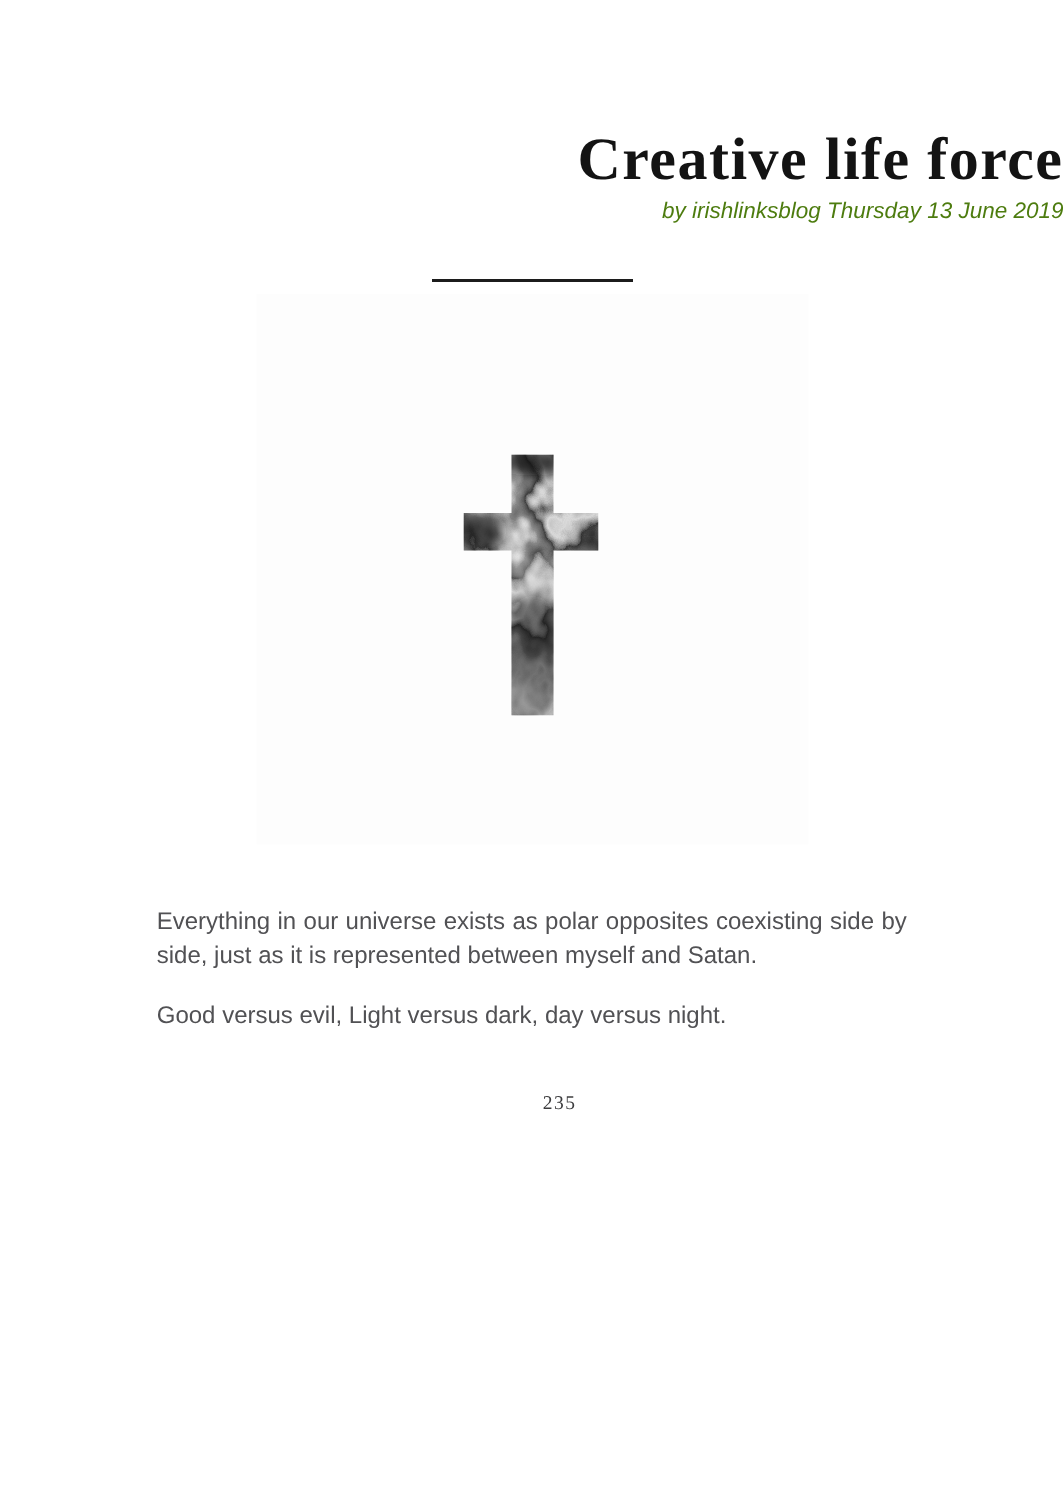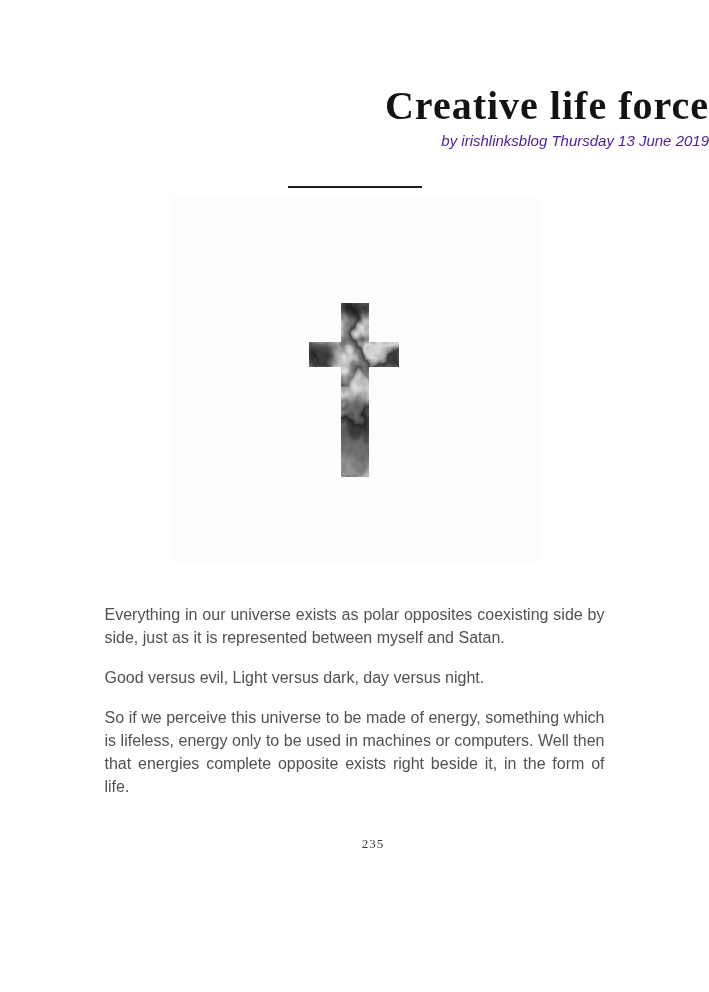--- a/index.html
+++ b/index.html
@@ -22,21 +22,21 @@
     line-height: 44px;
     letter-spacing: 1px;
     color: #131313;
   }
   .byline {
     margin: 3px 0 0 0;
     font-family: "Liberation Sans", sans-serif;
     font-style: italic;
     font-size: 15px;
     line-height: 19px;
-    color: #4c1d95;
+    color: #4d7c0f;
   }
   .divider {
     width: 134px;
     border: none;
     border-top: 2px solid #1c1c1c;
     margin: 36px auto 0 auto;
   }
   .figure-card {
     width: 368px;
     height: 367px;
@@ -105,20 +105,19 @@
         <ellipse cx="190" cy="192" rx="15" ry="17" fill="#d9d9d9" opacity="0.55" filter="url(#softBlur)"></ellipse>
         <ellipse cx="184" cy="243" rx="22" ry="42" fill="#0c0c0c" opacity="0.55" filter="url(#softBlur)"></ellipse>
         <ellipse cx="176" cy="272" rx="14" ry="12" fill="#cccccc" opacity="0.4" filter="url(#softBlur)"></ellipse>
       </g>
     </svg>
   </figure>
 
   <main class="article">
     <p>Everything in our universe exists as polar opposites coexisting side by side, just as it is represented between myself and Satan.</p>
     <p>Good versus evil, Light versus dark, day versus night.</p>
-    <p>So if we perceive this universe to be made of energy, something which is lifeless, energy only to be used in machines or computers. Well then that energies complete opposite exists right beside it, in the form of life.</p>
   </main>
 
   <footer>
     <div class="page-number">235</div>
   </footer>
 
 </div>
 
 </body></html>

